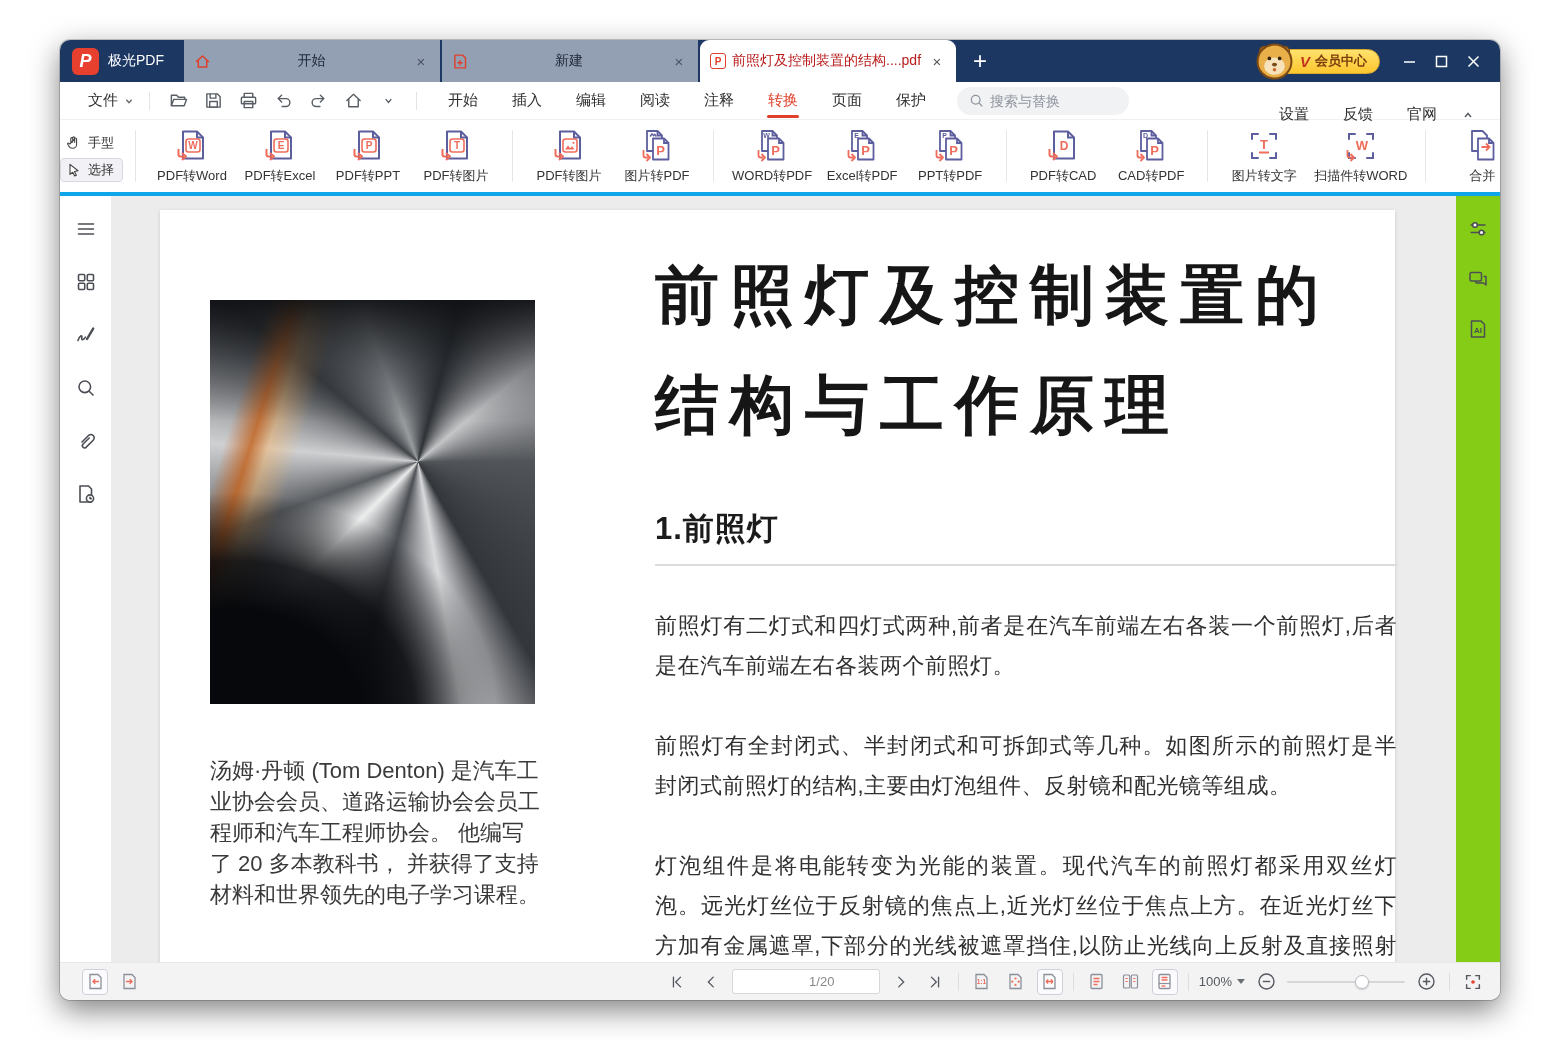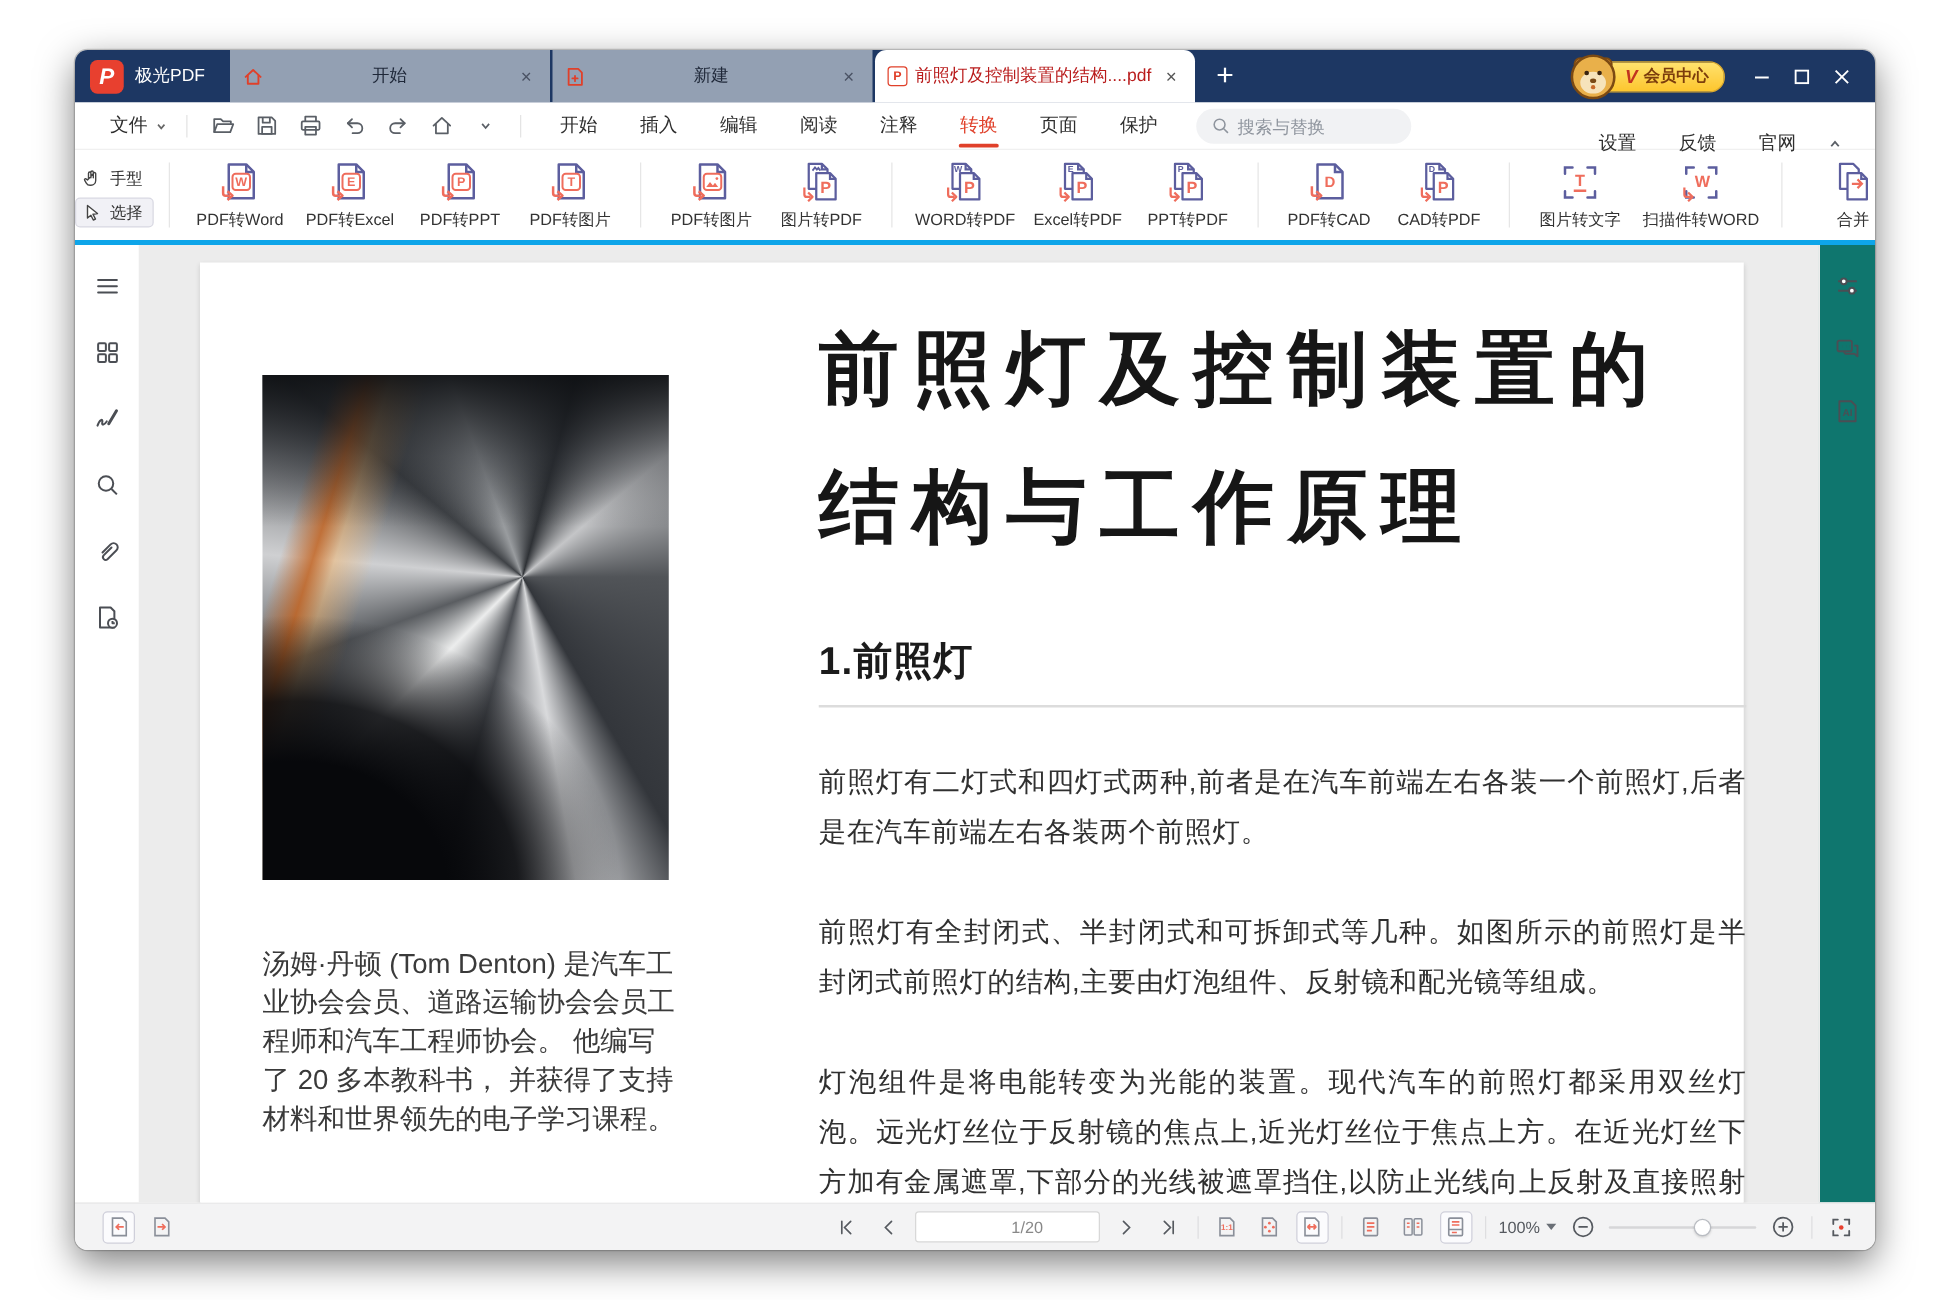--- a/index.html
+++ b/index.html
@@ -52,21 +52,21 @@
   .mode { display:flex; align-items:center; gap:6px; font-size:13px; color:#333; padding:2px 8px 2px 5px; border:1px solid transparent; border-radius:4px; }
   .mode.selected { background:#f1f1f6; border-color:#d8d8e2; }
   .vsep { width:1px; height:52px; background:#e6e6e6; margin:0 12px; flex:0 0 auto; }
   .tool-btn { min-width:88px; padding:0 6px; display:flex; flex-direction:column; align-items:center; gap:3px; flex:0 0 auto; }
   .tool-btn .tb-label { font-size:13px; color:#333; white-space:nowrap; }
 
   
   .main { flex:1 1 auto; display:flex; min-height:0; }
   .leftbar { width:52px; background:#fff; border-right:1px solid #ececec; display:flex; flex-direction:column; align-items:center; padding-top:20px; gap:27px; flex:0 0 auto; }
   .sidebtn { width:26px; height:26px; display:flex; align-items:center; justify-content:center; }
-  .rightbar { width:45px; background:#0f766e; border-left:1px solid #ececec; display:flex; flex-direction:column; align-items:center; padding-top:20px; gap:24px; flex:0 0 auto; }
+  .rightbar { width:45px; background:#84cc16; border-left:1px solid #ececec; display:flex; flex-direction:column; align-items:center; padding-top:20px; gap:24px; flex:0 0 auto; }
   .canvas { flex:1; background:#ececec; position:relative; overflow:hidden; }
   .page { position:absolute; left:48px; top:14px; width:1235px; height:1500px; background:#fff; box-shadow:0 1px 4px rgba(0,0,0,.14); }
 
   .photo { position:absolute; left:50px; top:90px; width:325px; height:404px;
     background:
       linear-gradient(180deg, rgba(13,15,18,.92) 0%, rgba(28,31,36,.45) 16%, rgba(0,0,0,0) 30%),
       radial-gradient(125% 85% at 8% 102%, #07080b 30%, rgba(7,8,11,.88) 44%, rgba(7,8,11,0) 64%),
       linear-gradient(107deg, rgba(0,0,0,0) 13%, rgba(196,96,26,.8) 19%, rgba(255,176,84,.4) 23%, rgba(0,0,0,0) 30%),
       conic-gradient(from 150deg at 64% 40%, #33363b, #d9dadc 20deg, #4a4d52 45deg, #eceded 75deg, #5a5d61 100deg, #cfd0d2 125deg, #3f4246 160deg, #999c9f 190deg, #2e3135 225deg, #c4c5c7 260deg, #515458 300deg, #33363b 360deg); }
 

